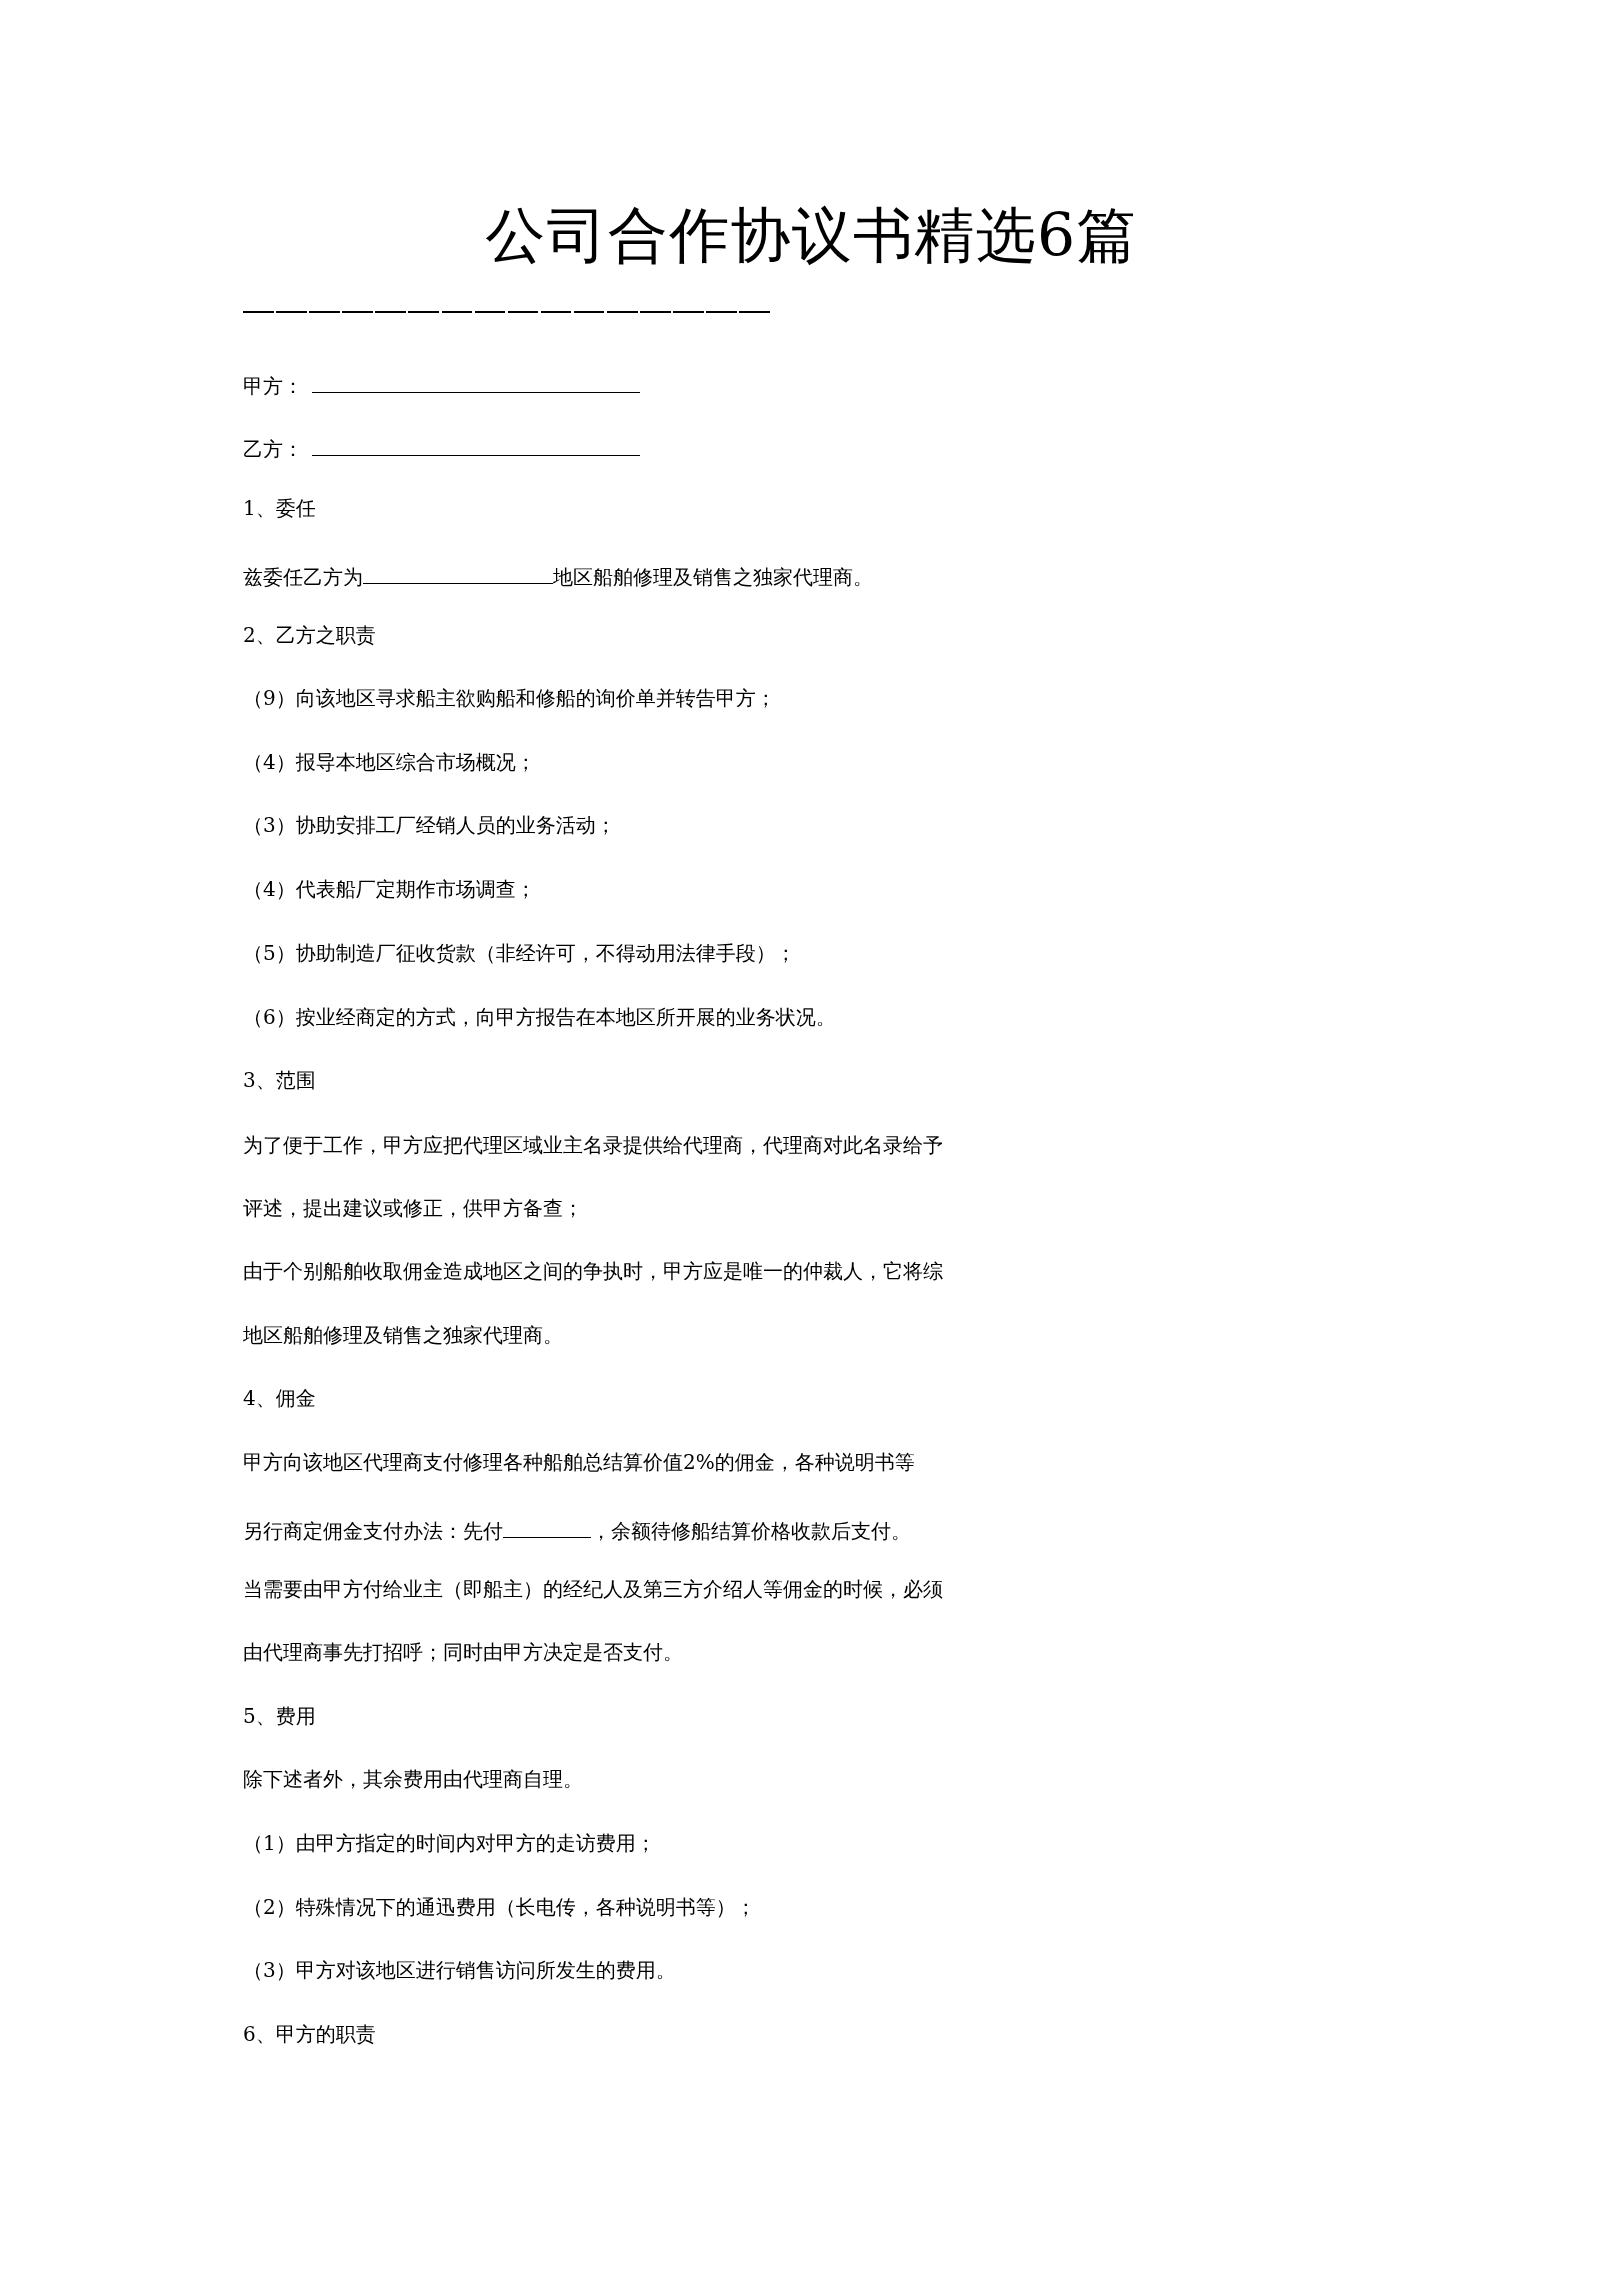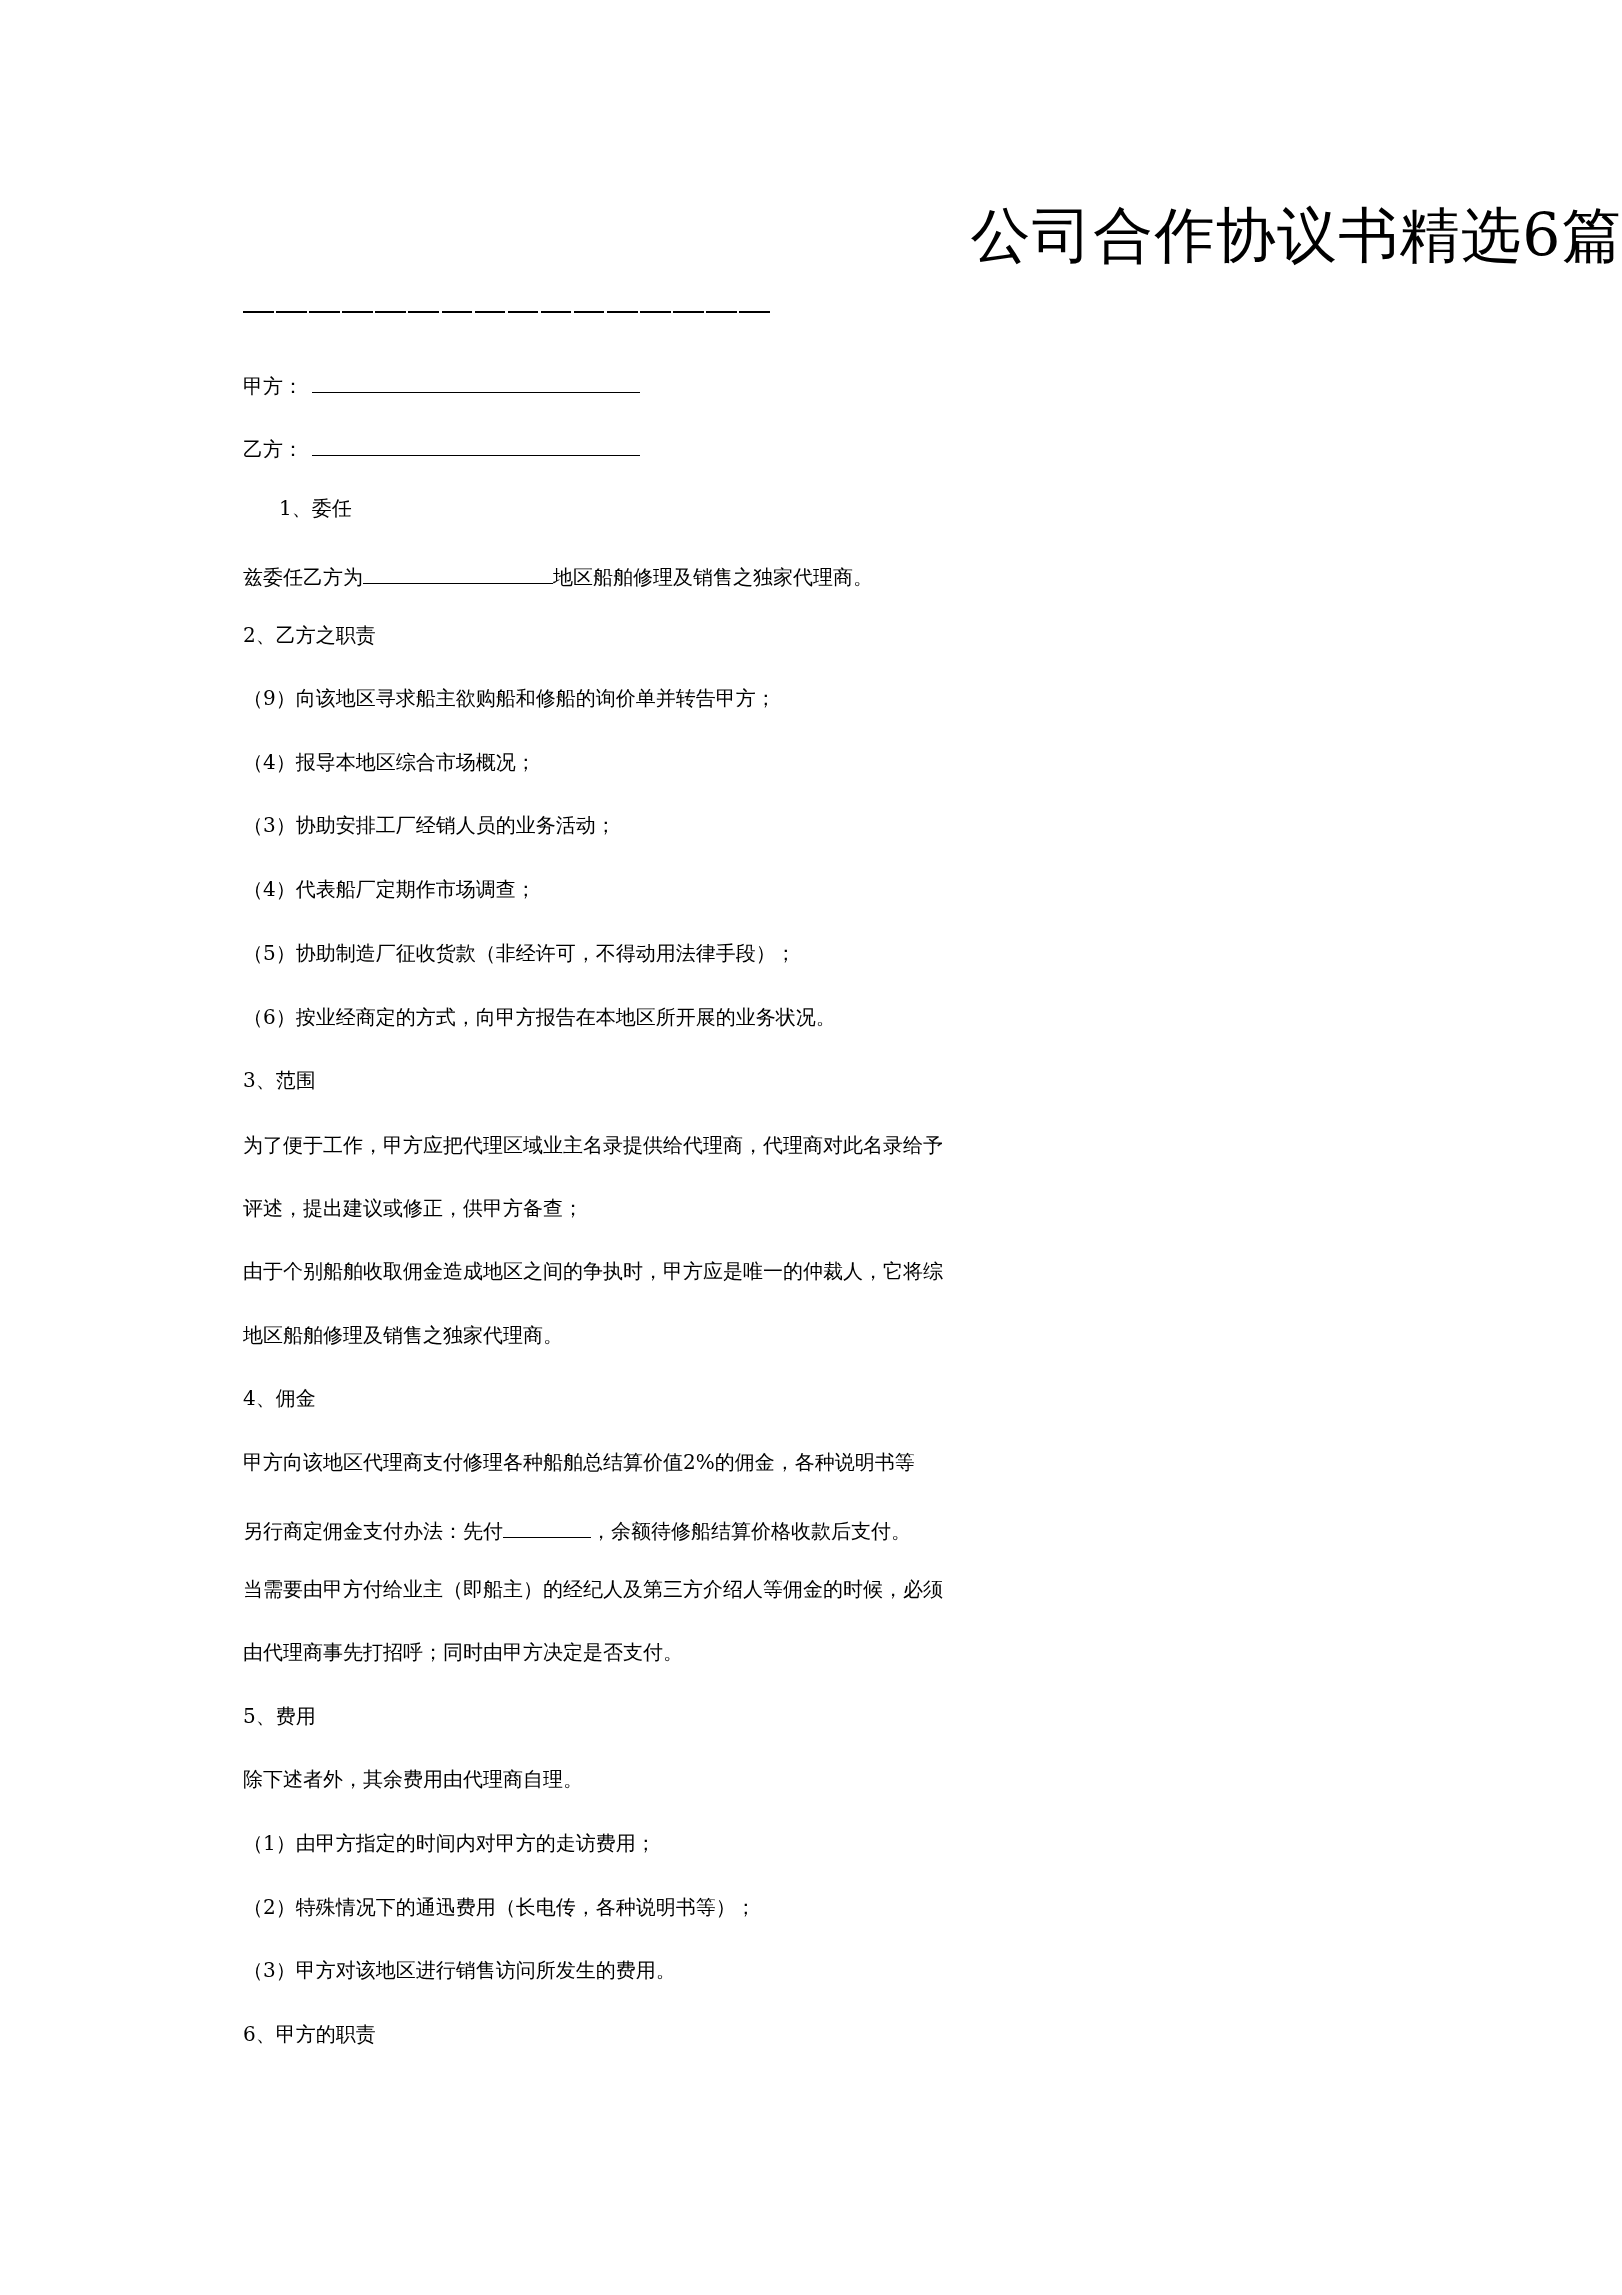--- a/index.html
+++ b/index.html
@@ -4,21 +4,21 @@
 <style>
   html, body { margin: 0; padding: 0; background: #ffffff; }
   body {
     width: 1623px; height: 2295px; position: relative; overflow: hidden;
     font-family: "DejaVu Serif", "Liberation Serif", serif;
     color: #000000;
   }
   .page { position: absolute; left: 0; top: 0; width: 1623px; height: 2295px; background: #fff; }
   .title {
     position: absolute; left: 0; width: 1623px; top: 196px;
-    text-align: right; font-size: 60px; line-height: 79px; letter-spacing: 1.3px;
+    text-align: center; font-size: 60px; line-height: 79px; letter-spacing: 1.3px;
   }
   .rule {
     position: absolute; left: 243px; top: 310px; width: 527px; height: 3.9px;
     display: flex; gap: 2.6px;
   }
   .rule span { flex: 1; height: 2.6px; background: #000; margin-top: 0.7px; }
   .body { position: absolute; left: 243px; top: 0; width: 1145px; }
   .line {
     position: absolute; left: 0; white-space: nowrap;
     font-size: 20px; line-height: 39px; height: 39px;
@@ -57,21 +57,21 @@
   <div class="body">
 
     <div class="line" style="top:362px;">
       <span>甲方：</span><span class="blank" style="width:328px;margin-left:9.2px;"></span>
     </div>
 
     <div class="line" style="top:425px;">
       <span>乙方：</span><span class="blank" style="width:328px;margin-left:9.2px;"></span>
     </div>
 
-    <div class="line" style="top:489px;margin-left:36px;">1、委任</div>
+    <div class="line" style="top:489px;">1、委任</div>
 
     <div class="line" style="top:553px;">
       <span>兹委任乙方为</span><span class="blank" style="width:190px;"></span><span>地区船舶修理及销售之独家代理商。</span>
     </div>
 
     <div class="line" style="top:616px;">2、乙方之职责</div>
     <div class="line indent" style="top:679px;">（9）向该地区寻求船主欲购船和修船的询价单并转告甲方；</div>
     <div class="line indent" style="top:743px;">（4）报导本地区综合市场概况；</div>
     <div class="line indent" style="top:806px;">（3）协助安排工厂经销人员的业务活动；</div>
     <div class="line indent" style="top:870px;">（4）代表船厂定期作市场调查；</div>

